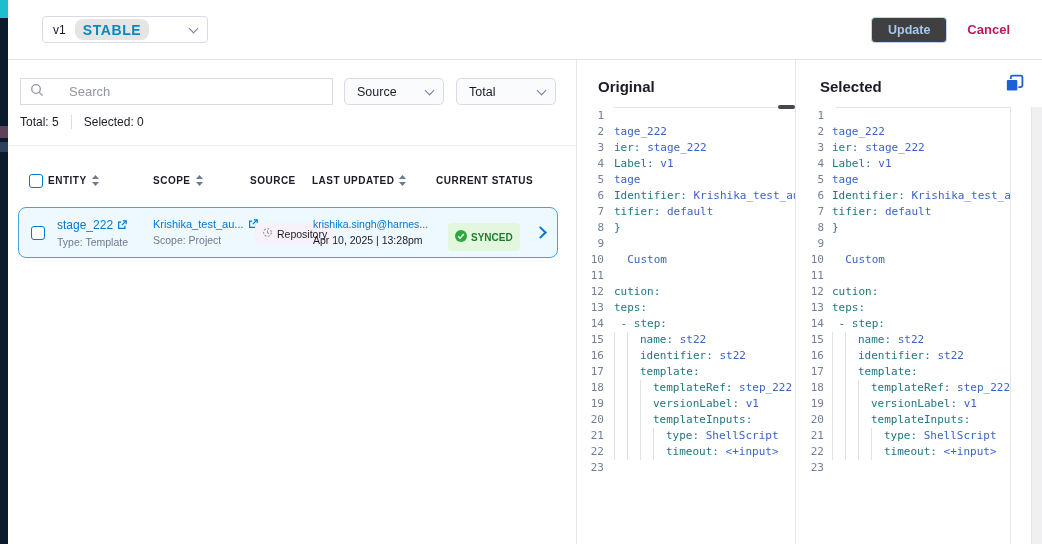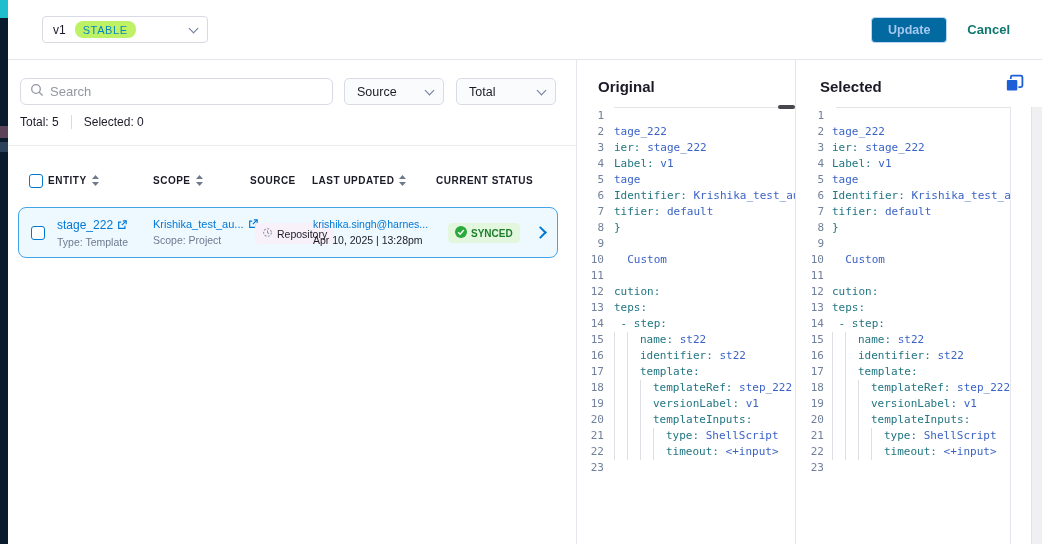--- a/index.html
+++ b/index.html
@@ -13,34 +13,34 @@
   .left-strip .art1 { position:absolute; left:0; top:126px; width:8px; height:12px; background:rgba(176,108,134,.5); }
   .left-strip .art2 { position:absolute; left:0; top:142px; width:8px; height:10px; background:rgba(108,140,176,.35); }
 
   
   .topbar { position:absolute; left:8px; top:0; width:1034px; height:60px;
     border-bottom:1px solid #E4E5EA; display:flex; align-items:center; padding:0 32px 0 20px; }
   .title { font-size:14.5px; font-weight:bold; letter-spacing:.1px; }
   .ver-select { margin-left:14px; width:166px; height:27px; border:1px solid #D9DAE5; border-radius:4px;
     display:flex; align-items:center; padding:0 10px; gap:9px; background:#fff; cursor:pointer; }
   .ver-select .v { font-size:12px; }
-  .badge-stable { background:#bef264; color:#0988BE; font-size:11px; font-weight:normal;
+  .badge-stable { background:#e5e5e5; color:#0988BE; font-size:14px; font-weight:bold;
     letter-spacing:.6px; padding:2.5px 8px; border-radius:8px; }
   .chev { width:7px; height:7px; border-right:1.5px solid #6B7A99; border-bottom:1.5px solid #6B7A99;
     transform:rotate(45deg); margin-top:-3px; }
   .spacer { flex:1; }
-  .btn-update { height:26px; padding:0 16px; background:#0369a1; border:1px solid #B9D6F2; border-radius:4px;
+  .btn-update { height:26px; padding:0 16px; background:#404040; border:1px solid #B9D6F2; border-radius:4px;
     color:#A4C8EF; font-size:12.5px; font-weight:bold; font-family:inherit; cursor:default; }
-  .btn-cancel { margin-left:20px; background:none; border:none; color:#0f766e; font-size:13px;
+  .btn-cancel { margin-left:20px; background:none; border:none; color:#be185d; font-size:13px;
     font-weight:bold; font-family:inherit; cursor:pointer; }
 
   
   .lpanel { position:absolute; left:8px; top:61px; width:568px; height:483px; }
   .search-box { position:absolute; left:12px; top:17px; width:313px; height:27px; border:1px solid #D9DAE5;
-    border-radius:6px; display:flex; align-items:center; padding:0 9px; gap:6px; background:#fff; }
+    border-radius:0; display:flex; align-items:center; padding:0 9px; gap:25px; background:#fff; }
   .search-box input { border:none; outline:none; flex:1; font-size:13px; font-family:inherit; color:#1B1B28; }
   .search-box input::placeholder { color:#9296A1; }
   .dd { position:absolute; top:17px; width:100px; height:27px; background:#FAFBFC; border:1px solid #D9DAE5;
     border-radius:5px; display:flex; align-items:center; padding:0 10px 0 12px; cursor:pointer; }
   .dd .lbl { font-size:12.5px; flex:1; }
   .dd-source { left:336px; } .dd-status { left:448px; }
   .totals { position:absolute; left:12px; top:54px; display:flex; align-items:center; gap:12px; font-size:12px; }
   .totals .sep { width:1px; height:14px; background:#D9DAE5; }
   .hr1 { position:absolute; left:0; top:84px; width:568px; height:1px; background:#ECECF0; }
 
@@ -51,21 +51,21 @@
 
   .row-card { position:absolute; left:10px; top:146px; width:540px; height:51px; background:#EDF8FF;
     border:1px solid #42A4E6; border-radius:8px; cursor:pointer; }
   .cell-top { font-size:11px; color:#0278D5; display:flex; align-items:center; gap:4px; white-space:nowrap; }
   .cell-sub { font-size:10.5px; color:#6E7A8F; margin-top:4px; white-space:nowrap; }
   .cell { position:absolute; top:10px; }
   .src-badge { position:absolute; left:236px; top:15px; height:21px; background:#F9F1F9; border-radius:4px;
     display:flex; align-items:center; gap:4px; padding:0 7px; font-size:10.5px; color:#1B1B28; }
   .upd-top { font-size:10.5px; color:#0278D5; white-space:nowrap; }
   .upd-sub { font-size:10.5px; color:#1B1B28; margin-top:4px; white-space:nowrap; }
-  .sync-badge { position:absolute; left:429px; top:15px; height:20px; background:#E3F7DF; border-radius:4px;
+  .sync-badge { position:absolute; left:429px; top:15px; height:28px; background:#E3F7DF; border-radius:4px;
     display:flex; align-items:center; gap:4px; padding:0 7px; font-size:10px; font-weight:bold; color:#1D7D2C; }
   .row-chev { position:absolute; left:517px; top:20px; width:9px; height:9px; border-right:2px solid #0278D5;
     border-bottom:2px solid #0278D5; transform:rotate(-45deg); }
 
   
   .vline { position:absolute; top:60px; width:1px; height:484px; background:#E6E7EC; }
   .panel-title { position:absolute; top:78px; font-size:15px; font-weight:bold; }
   .copy-btn { position:absolute; left:1004px; top:74px; width:20px; height:20px; background:none; border:none; cursor:pointer; }
   .track { position:absolute; top:107px; height:1px; background:#E4E4E8; }
   .thumb-dark { position:absolute; left:778px; top:105px; width:17px; height:4px; background:#46464C; border-radius:2px; cursor:pointer; }

